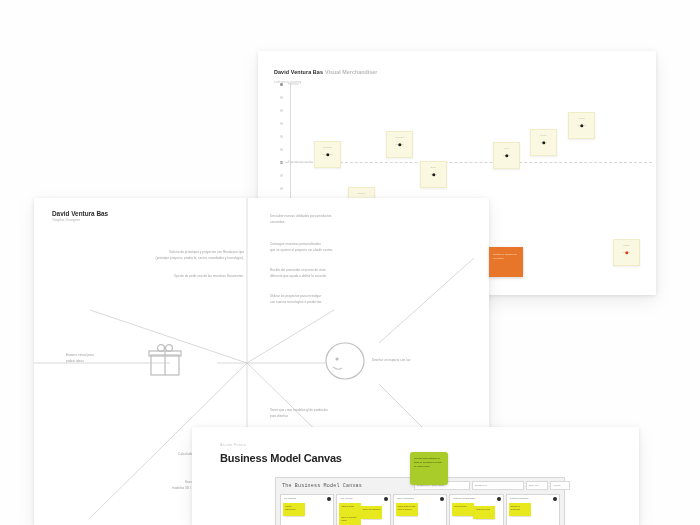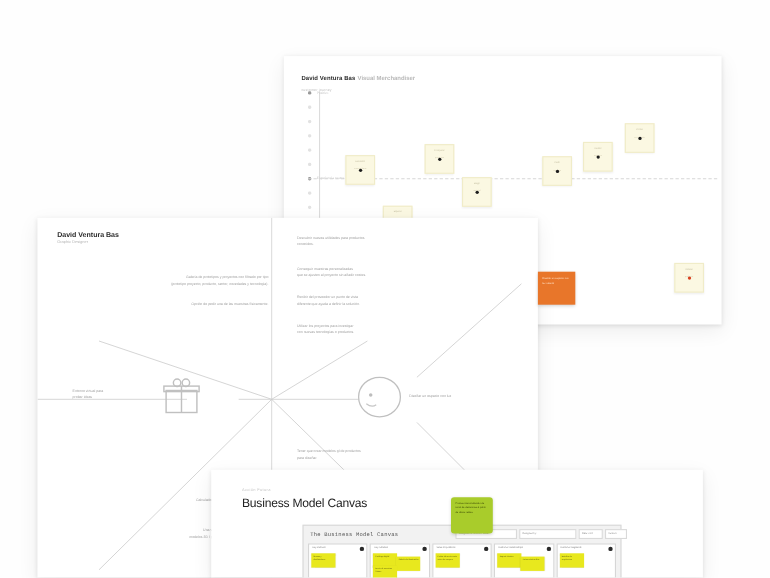--- a/index.html
+++ b/index.html
@@ -61,21 +61,21 @@
   .map-sub{ font-size:3.6px; color:#b4b4b4; margin-top:1px; }
 
   .gift{ position:absolute; left:147px; top:342px; width:36px; height:36px; z-index:4; }
   .circ{ position:absolute; left:324px; top:341px; width:42px; height:40px; z-index:4; }
 
   .mtxt{ position:absolute; font-size:3.2px; color:#9e9e9e; line-height:1.75; }
 
   
   #card-bmc{ left:192px; top:427px; width:447px; height:98px; z-index:5; }
   .bmc-eyebrow{ position:absolute; left:28px; top:16px; font-size:3.6px; color:#c6c6c6; letter-spacing:.3px;}
-  .bmc-title{ position:absolute; left:28px; top:25px; font-size:11px; font-weight:normal; color:#232323; letter-spacing:-.2px;}
+  .bmc-title{ position:absolute; left:28px; top:25px; font-size:11px; font-weight:bold; color:#232323; letter-spacing:-.2px;}
   .green-note{
     position:absolute; left:410px; top:452px; width:38px; height:33px;
     background:#a9cc2b; border-radius:3px; box-shadow:0 1px 3px rgba(0,0,0,.16); z-index:7;
   }
   .green-note .gtxt{ font-size:2.3px; color:#3c4a07; padding:4px 4px; line-height:1.75; }
 
   .bmc-board{
     position:absolute; left:83px; top:50px; width:290px; height:52px;
     background:#f2f2f2; border:0.6px solid #d8d8d8; box-sizing:border-box;
   }

